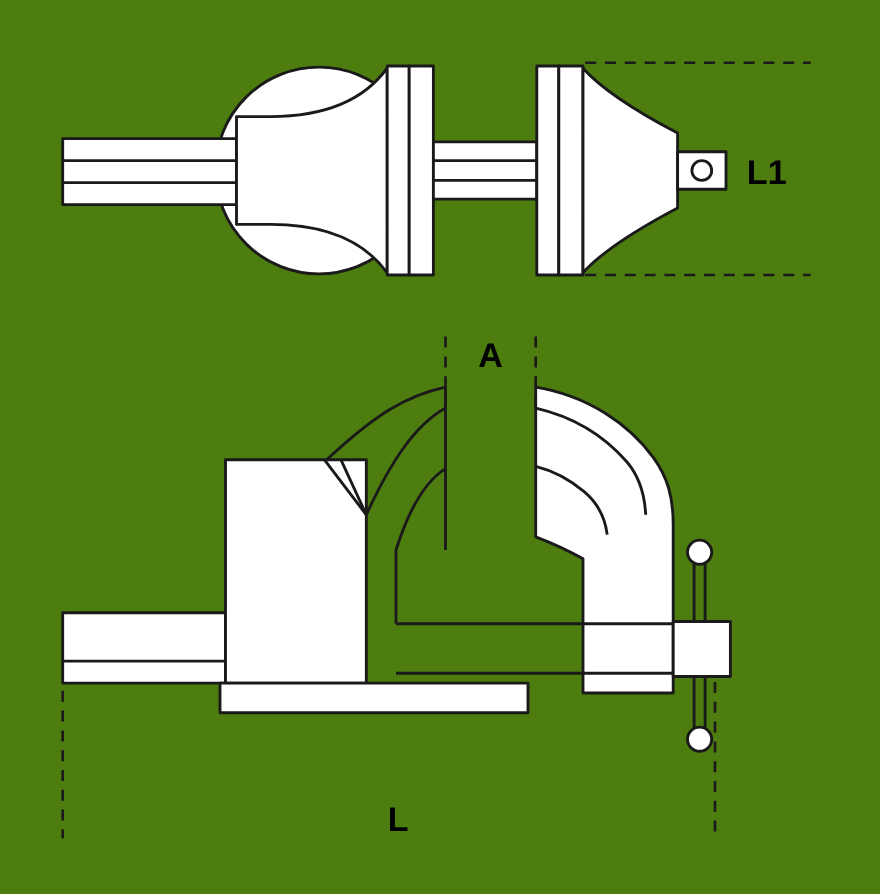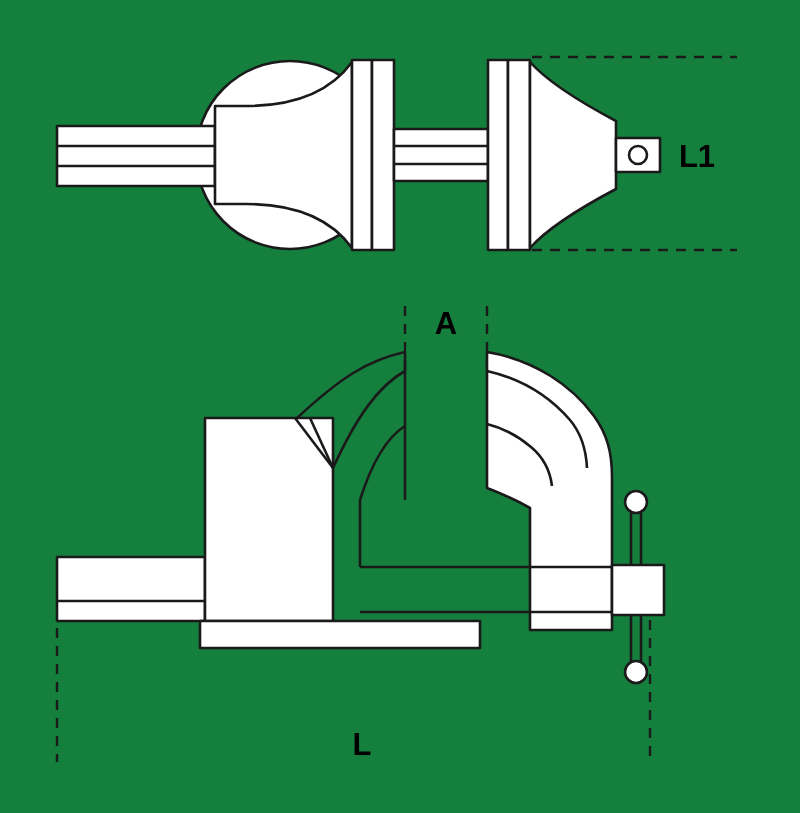--- a/index.html
+++ b/index.html
@@ -4,21 +4,21 @@
 <style>
   html, body {
     margin: 0;
     padding: 0;
     background: #ffffff;
     font-family: "Liberation Sans", sans-serif;
   }
   .canvas {
     width: 800px;
     height: 813px;
-    background: #15803d;
+    background: #4d7c0f;
     position: relative;
     overflow: hidden;
   }
   svg { display: block; }
   .ln {
     fill: none;
     stroke: #1a1a1a;
     stroke-width: 2.6;
     stroke-linejoin: round;
     stroke-linecap: butt;

